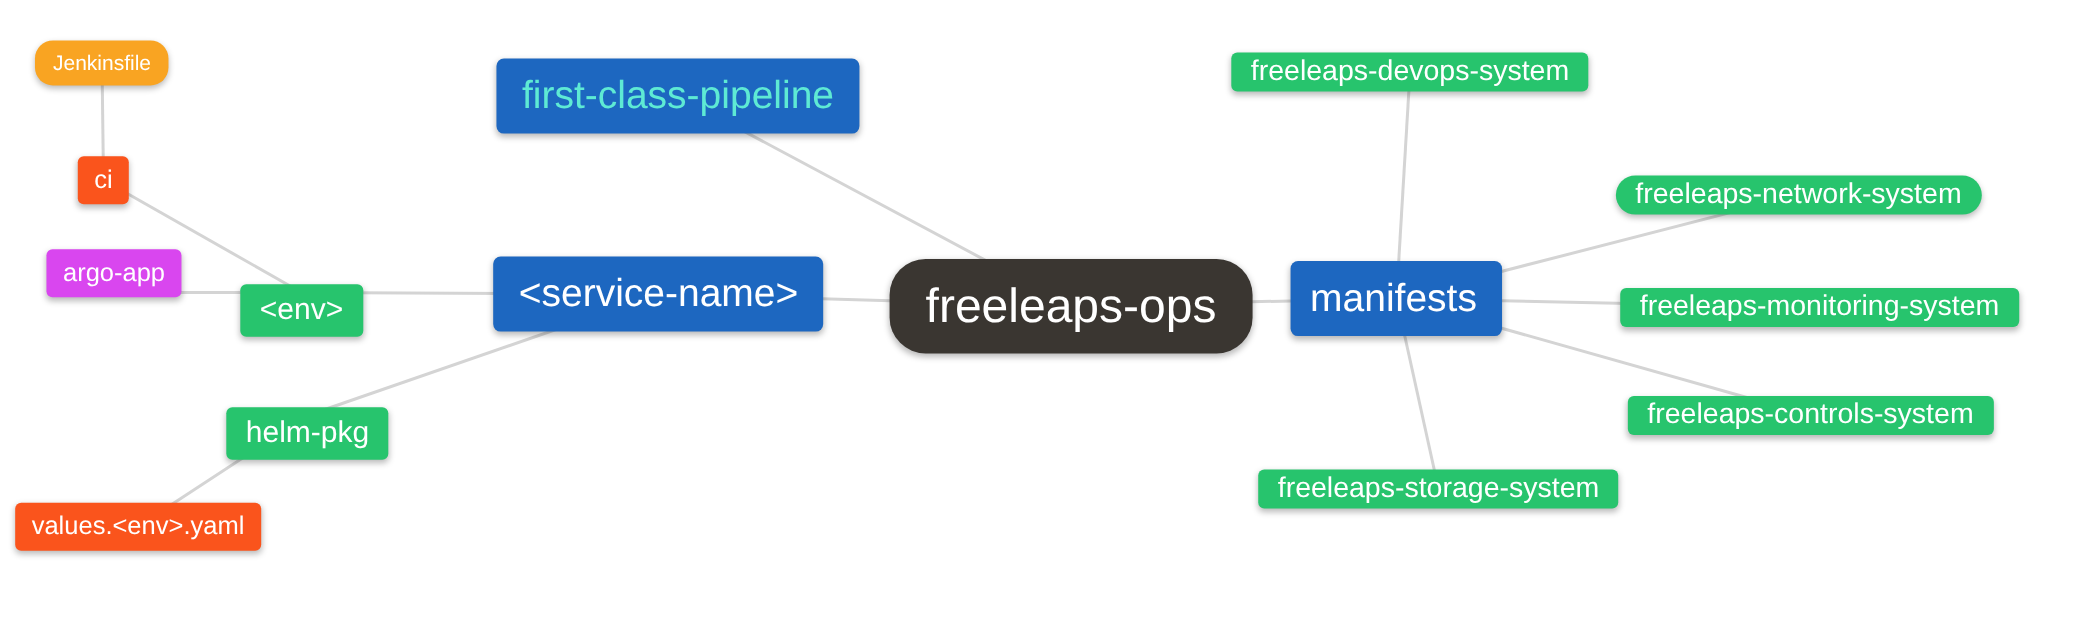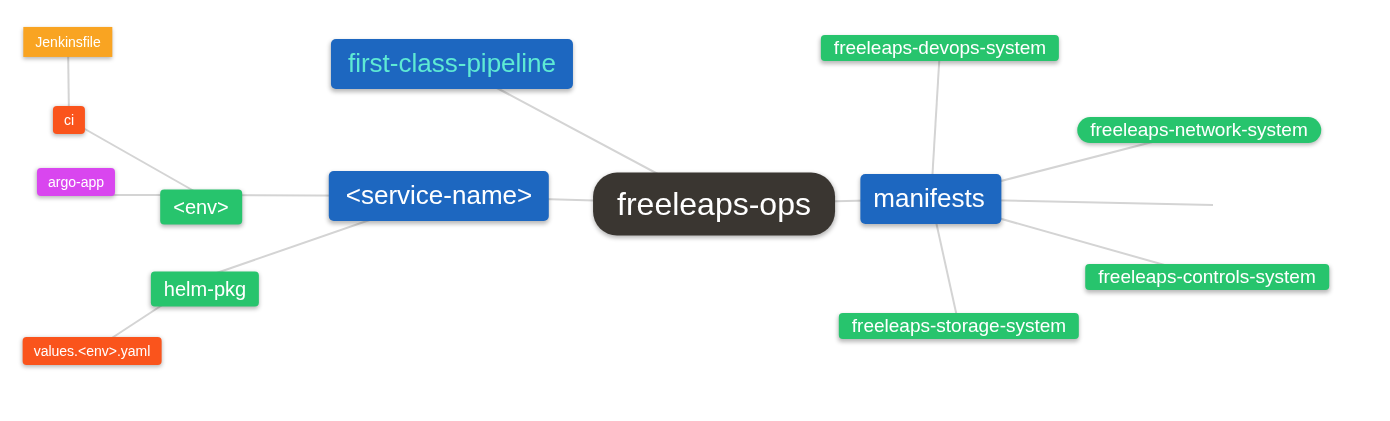--- a/index.html
+++ b/index.html
@@ -37,22 +37,22 @@
     z-index: 2;
     line-height: 1.15;
     text-align: center;
     cursor: default;
     user-select: none;
   }
   .size-root { font-size: 32px; padding: 13px 24px; }
   .size-l    { font-size: 26px; padding: 10px 17px; }
   .size-m    { font-size: 19px; padding: 2px 13px;  border-radius: 4px; }
   .size-m2   { font-size: 20px; padding: 6px 13px;  border-radius: 4px; margin-top: 12px; }
-  .size-s    { font-size: 14px; padding: 6px 11px;  border-radius: 4px; }
-  .size-xs   { font-size: 14px; padding: 7px 12px;  border-radius: 0; }
+  .size-s    { font-size: 17px; padding: 6px 11px;  border-radius: 4px; }
+  .size-xs   { font-size: 14px; padding: 7px 12px;  border-radius: 12px; }
 </style>
 </head>
 <body>
 
 <div class="canvas">
   <svg class="edges" viewBox="0 0 1390 421" xmlns="http://www.w3.org/2000/svg">
       <line x1="68" y1="42" x2="69" y2="120" stroke="#d4d4d4"></line>
       <line x1="69" y1="120" x2="201" y2="195" stroke="#d4d4d4"></line>
       <line x1="76" y1="195" x2="201" y2="195" stroke="#d4d4d4"></line>
       <line x1="201" y1="195" x2="439" y2="196" stroke="#d4d4d4"></line>
@@ -73,15 +73,16 @@
     <div class="node size-s" style="left: 76px; top: 182px; background: #d946ef; color: rgb(255, 255, 255);"><span>argo-app</span></div>
     <div class="node size-m2" style="left: 201px; top: 195px; background: rgb(39, 196, 109); color: rgb(255, 255, 255);"><span>&lt;env&gt;</span></div>
     <div class="node size-m2" style="left: 205px; top: 277px; background: rgb(39, 196, 109); color: rgb(255, 255, 255);"><span>helm-pkg</span></div>
     <div class="node size-s" style="left: 92px; top: 351px; background: rgb(250, 84, 28); color: rgb(255, 255, 255);"><span>values.&lt;env&gt;.yaml</span></div>
     <div class="node size-l" style="left: 452px; top: 64px; background: rgb(29, 103, 192); color: #5eead4;"><span>first-class-pipeline</span></div>
     <div class="node size-l" style="left: 439px; top: 196px; background: rgb(29, 103, 192); color: rgb(255, 255, 255);"><span>&lt;service-name&gt;</span></div>
     <div class="node size-root" style="left: 714px; top: 204px; background: rgb(58, 54, 49); color: rgb(255, 255, 255); border-radius: 24px;"><span>freeleaps-ops</span></div>
     <div class="node size-l" style="left: 931px; top: 199px; background: rgb(29, 103, 192); color: rgb(255, 255, 255); padding-left: 13px;"><span>manifests</span></div>
     <div class="node size-m" style="left: 940px; top: 48px; background: rgb(39, 196, 109); color: rgb(255, 255, 255);"><span>freeleaps-devops-system</span></div>
     <div class="node size-m" style="left: 1199px; top: 130px; background: rgb(39, 196, 109); color: rgb(255, 255, 255); border-radius: 14px;"><span>freeleaps-network-system</span></div>
+    <div class="node size-m" style="left: 1213px; top: 205px; background: rgb(39, 196, 109); color: rgb(255, 255, 255);"><span>freeleaps-monitoring-system</span></div>
     <div class="node size-m" style="left: 1207px; top: 277px; background: rgb(39, 196, 109); color: rgb(255, 255, 255);"><span>freeleaps-controls-system</span></div>
     <div class="node size-m" style="left: 959px; top: 326px; background: rgb(39, 196, 109); color: rgb(255, 255, 255);"><span>freeleaps-storage-system</span></div>
   </div>
 
 </body></html>

